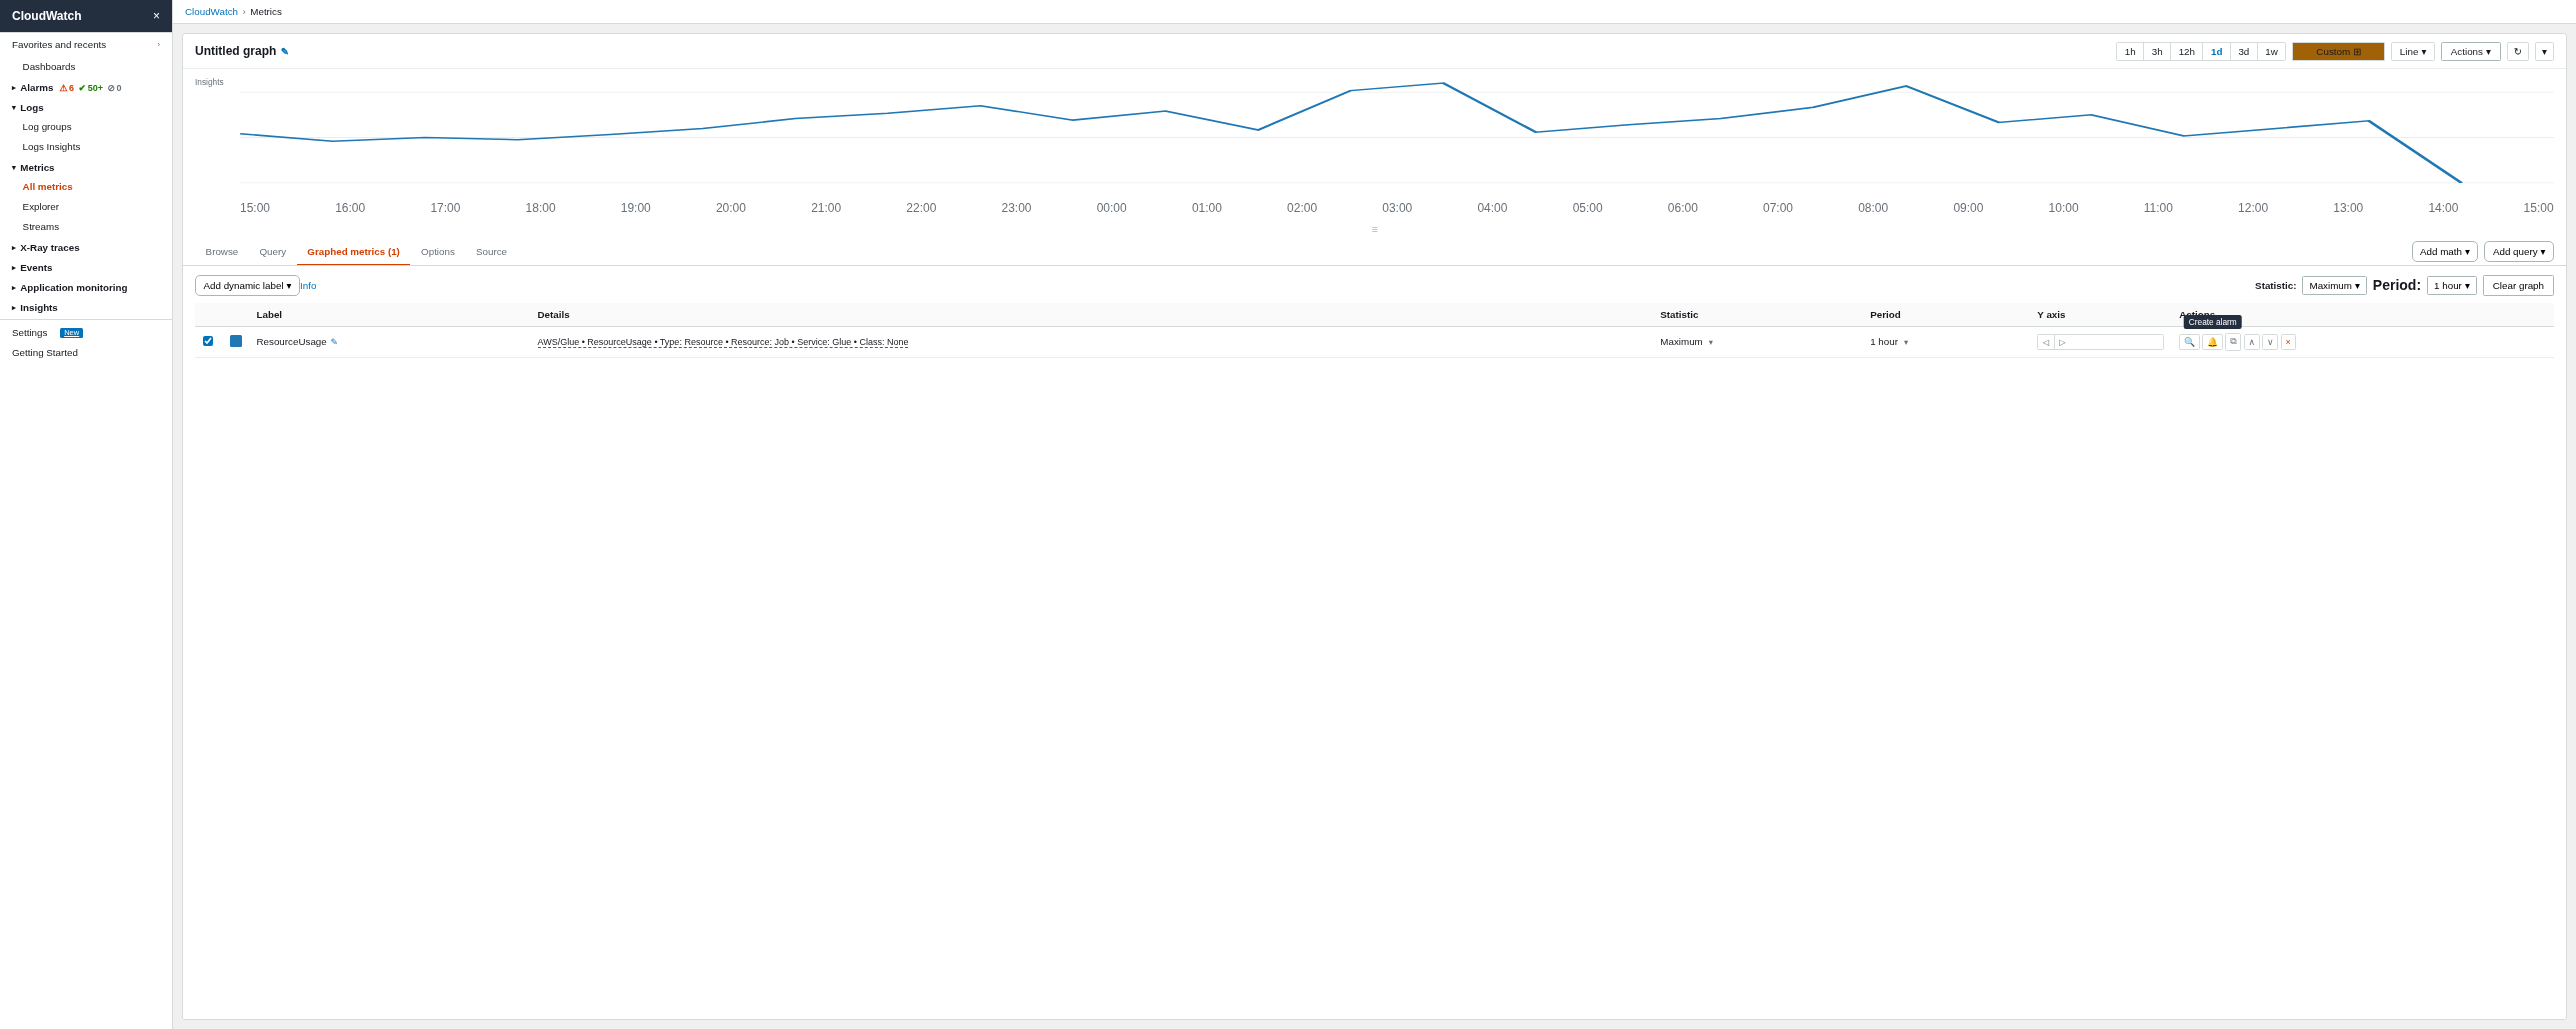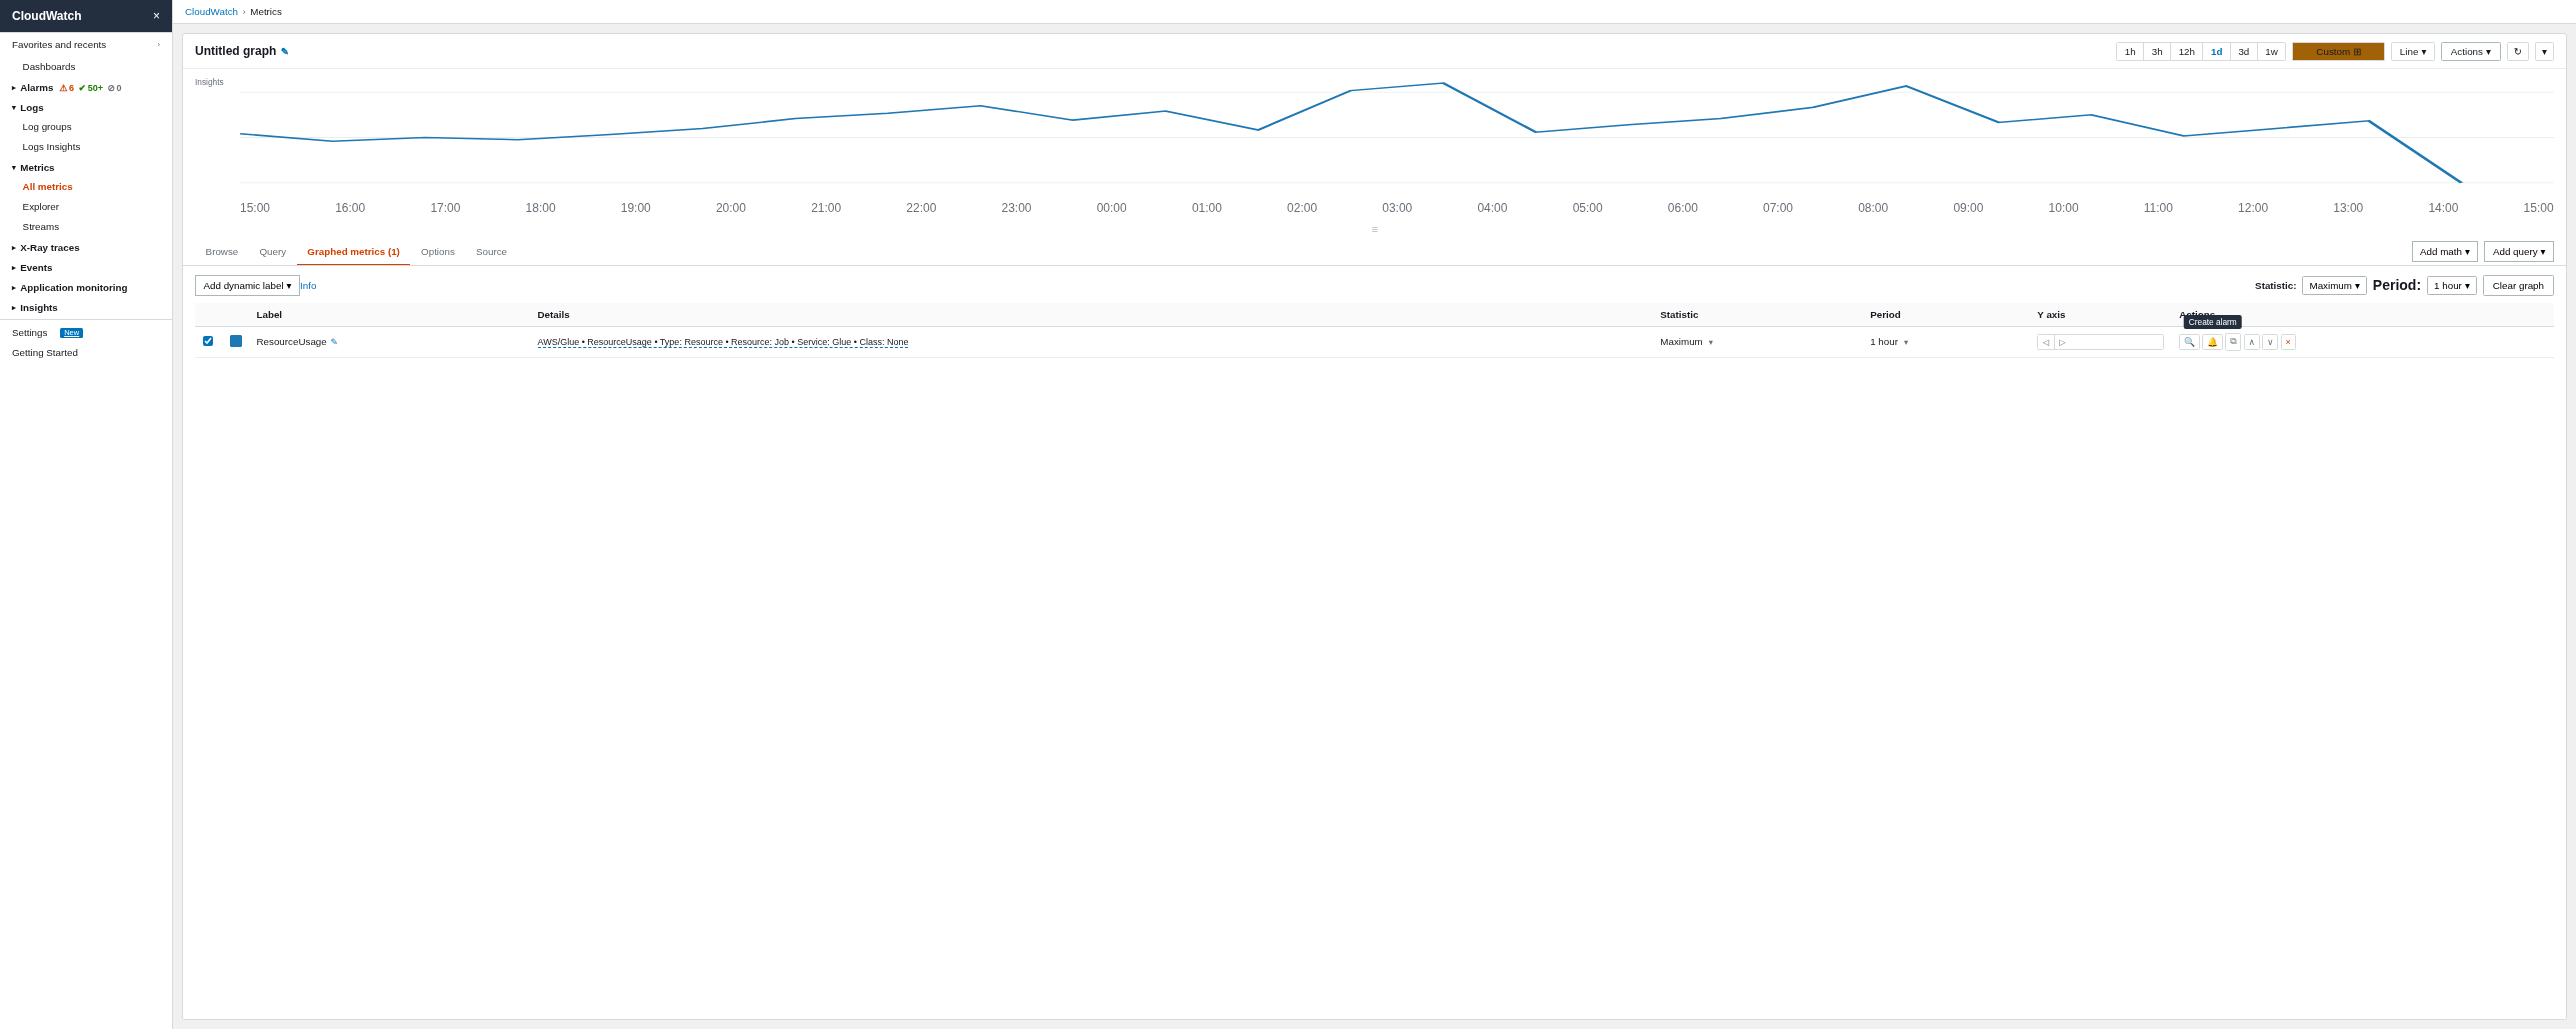--- a/index.html
+++ b/index.html
@@ -264,21 +264,21 @@
       margin-bottom: 7.5px;
     }
     .metrics-toolbar-left { display: flex; align-items: center; }
     .metrics-toolbar-right { display: flex; align-items: center; gap: 6px; }
     .add-label-btn {
       padding: 3.8px 7.5px;
       font-size: 9.8px;
       border: 0.8px solid #aab7b8;
       background: #fff;
       cursor: pointer;
-      border-radius: 0;
+      border-radius: 5px;
       display: flex;
       align-items: center;
       gap: 3px;
     }
     .info-link { color: #0073bb; cursor: pointer; font-size: 9.8px; }
     .statistic-label { font-size: 9.8px; color: #16191f; font-weight: 600; }
     .period-label { font-size: 14px; color: #16191f; font-weight: 600; }
     .select-dropdown {
       padding: 3px 6px;
       font-size: 9.8px;

